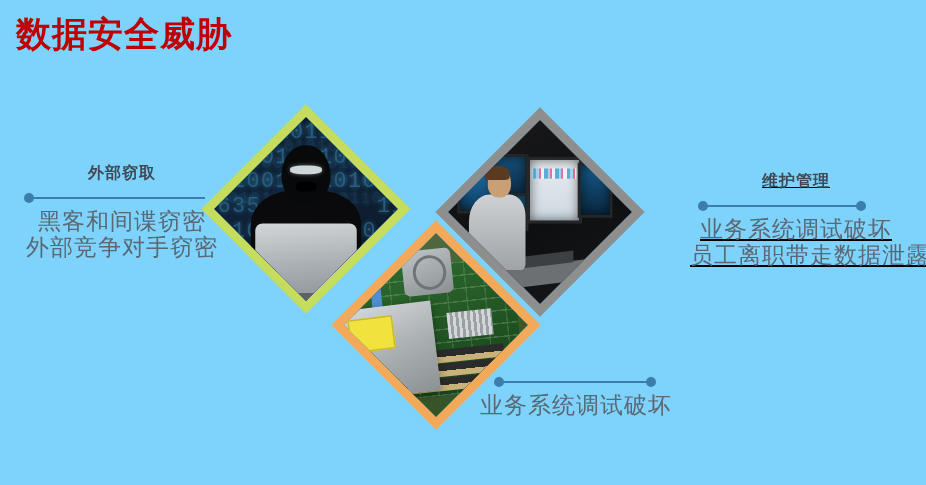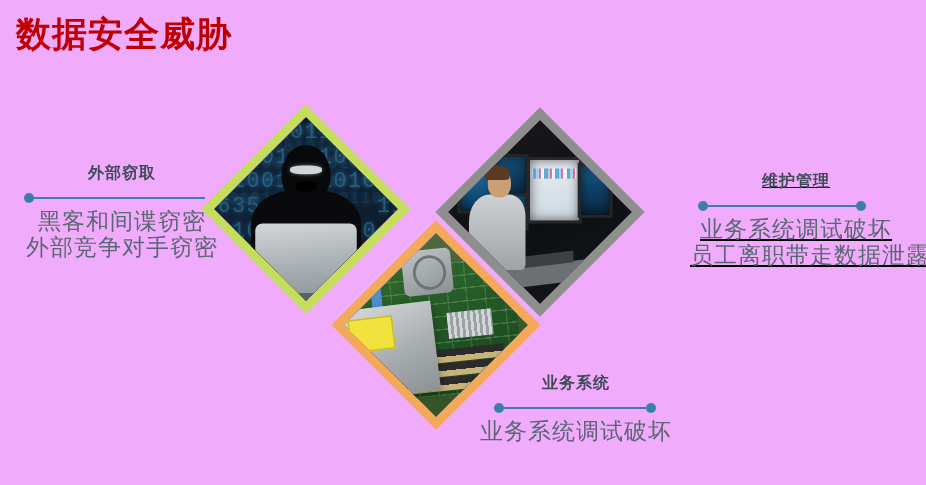--- a/index.html
+++ b/index.html
@@ -7,21 +7,21 @@
     padding: 0;
     background: #ffffff;
   }
   body {
     font-family: "Liberation Sans", "DejaVu Sans", sans-serif;
   }
   .slide {
     position: relative;
     width: 926px;
     height: 485px;
-    background: #f0abfc;
+    background: #7dd3fc;
     overflow: hidden;
   }
 
   
   .slide-title {
     position: absolute;
     left: 16px;
     top: 12px;
     font-size: 35px;
     font-weight: bold;
@@ -451,21 +451,20 @@
     <div class="rule">
       <div class="rule-dot left"></div>
       <div class="rule-line"></div>
       <div class="rule-dot right"></div>
     </div>
     <div class="block-line">业务系统调试破坏</div>
     <div class="block-line">员工离职带走数据泄露</div>
   </div>
 
   <div class="block" id="block-business">
-    <div class="block-heading">业务系统</div>
     <div class="rule">
       <div class="rule-dot left"></div>
       <div class="rule-line"></div>
       <div class="rule-dot right"></div>
     </div>
     <div class="block-line">业务系统调试破坏</div>
   </div>
 
 </div>
 

